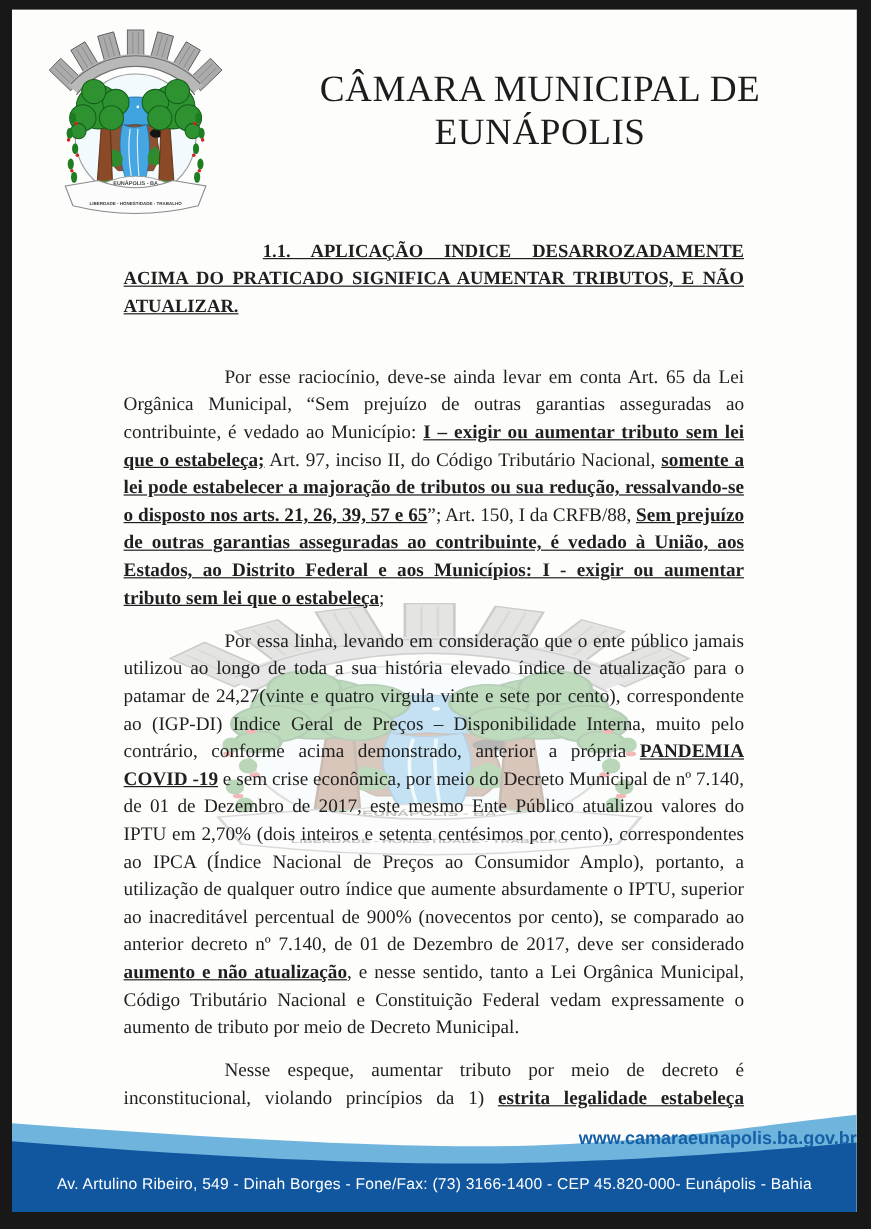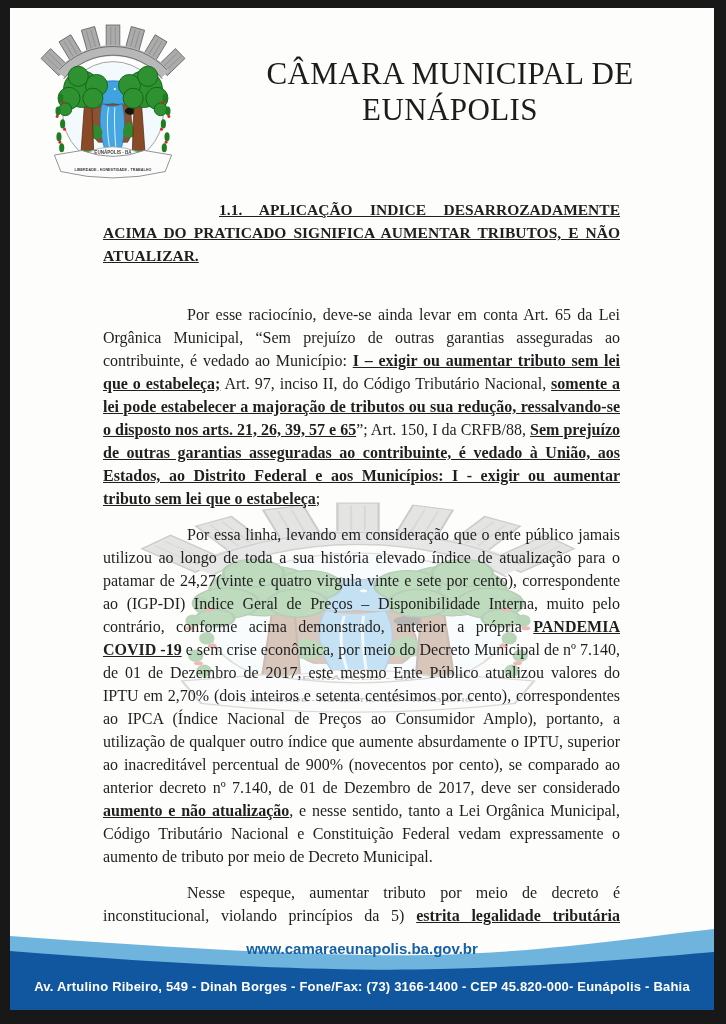--- a/index.html
+++ b/index.html
@@ -20,24 +20,24 @@
   p.body-para{font-size:16px;line-height:23px;text-align:justify;text-indent:84px;margin-bottom:13px}
   p.body-para span.b{font-weight:bold}
   p.body-para span.u{text-decoration:underline}
   p.body-para.cut{text-align-last:justify}
 
   
   .watermark{position:absolute;left:128px;top:480px;width:440px;height:238px;opacity:.3;z-index:1;pointer-events:none}
 
   
   .footer-wave{position:absolute;left:0;bottom:0;width:704px;height:88px;z-index:3}
-  .site{position:absolute;left:0;right:0;bottom:53px;text-align:center;
+  .site{position:absolute;left:0;right:0;bottom:53px;text-align:right;
         font-family:"Liberation Sans",sans-serif;font-weight:bold;font-size:15px;color:#1560a6;z-index:5}
   .addr{position:absolute;left:0;right:0;bottom:16px;text-align:center;
-        font-family:"Liberation Sans",sans-serif;font-weight:bold;font-size:13px;color:#ffffff;z-index:5;letter-spacing:.2px}
+        font-family:"Liberation Sans",sans-serif;font-weight:normal;font-size:13px;color:#ffffff;z-index:5;letter-spacing:.2px}
 </style>
 </head>
 <body>
 
 <div class="page">
   <div class="sheet">
 
     <svg class="logo" viewBox="0 0 160 190" aria-hidden="true">
       <defs>
         <g id="coa">
@@ -164,21 +164,21 @@
       <use href="#coa"></use>
     </svg>
 
     <div class="content">
       <div class="heading">
         <span>1.1. APLICAÇÃO INDICE DESARROZADAMENTE ACIMA DO PRATICADO SIGNIFICA AUMENTAR TRIBUTOS, E NÃO ATUALIZAR.</span>
       </div>
       <div>
           <p class="body-para"><span>Por esse raciocínio, deve-se ainda levar em conta Art. 65 da Lei Orgânica Municipal, “Sem prejuízo de outras garantias asseguradas ao contribuinte, é vedado ao Município: </span><span class="b u">I – exigir ou aumentar tributo sem lei que o estabeleça;</span><span> Art. 97, inciso II, do Código Tributário Nacional, </span><span class="b u">somente a lei pode estabelecer a majoração de tributos ou sua redução, ressalvando-se o disposto nos arts. 21, 26, 39, 57 e 65</span><span>”; Art. 150, I da CRFB/88, </span><span class="b u">Sem prejuízo de outras garantias asseguradas ao contribuinte, é vedado à União, aos Estados, ao Distrito Federal e aos Municípios: I - exigir ou aumentar tributo sem lei que o estabeleça</span><span>;</span></p>
           <p class="body-para"><span>Por essa linha, levando em consideração que o ente público jamais utilizou ao longo de toda a sua história elevado índice de atualização para o patamar de 24,27(vinte e quatro virgula vinte e sete por cento), correspondente ao (IGP-DI) Indice Geral de Preços – Disponibilidade Interna, muito pelo contrário, conforme acima demonstrado, anterior a própria </span><span class="b u">PANDEMIA COVID -19</span><span> e sem crise econômica, por meio do Decreto Municipal de nº 7.140, de 01 de Dezembro de 2017, este mesmo Ente Público atualizou valores do IPTU em 2,70% (dois inteiros e setenta centésimos por cento), correspondentes ao IPCA (Índice Nacional de Preços ao Consumidor Amplo), portanto, a utilização de qualquer outro índice que aumente absurdamente o IPTU, superior ao inacreditável percentual de 900% (novecentos por cento), se comparado ao anterior decreto nº 7.140, de 01 de Dezembro de 2017, deve ser considerado </span><span class="b u">aumento e não atualização</span><span>, e nesse sentido, tanto a Lei Orgânica Municipal, Código Tributário Nacional e Constituição Federal vedam expressamente o aumento de tributo por meio de Decreto Municipal.</span></p>
-          <p class="body-para cut"><span>Nesse espeque, aumentar tributo por meio de decreto é inconstitucional, violando princípios da 5) </span><span class="b u">estrita legalidade tributária</span></p>
+          <p class="body-para cut"><span>Nesse espeque, aumentar tributo por meio de decreto é inconstitucional, violando princípios da 1) </span><span class="b u">estrita legalidade estabeleça</span></p>
         </div>
     </div>
 
     <svg class="footer-wave" viewBox="0 0 704 88" preserveAspectRatio="none" aria-hidden="true">
       <path d="M0,14 C150,25 310,35 420,33 C540,30 630,15 704,7 L704,88 L0,88 Z" fill="#6fb4dc"></path>
       <path d="M0,29 C160,42 320,50 430,47 C550,44 645,35 704,30 L704,88 L0,88 Z" fill="#1157a0"></path>
     </svg>
     <div class="site">www.camaraeunapolis.ba.gov.br</div>
     <div class="addr">Av. Artulino Ribeiro, 549 - Dinah Borges - Fone/Fax: (73) 3166-1400 - CEP 45.820-000- Eunápolis - Bahia</div>
 

